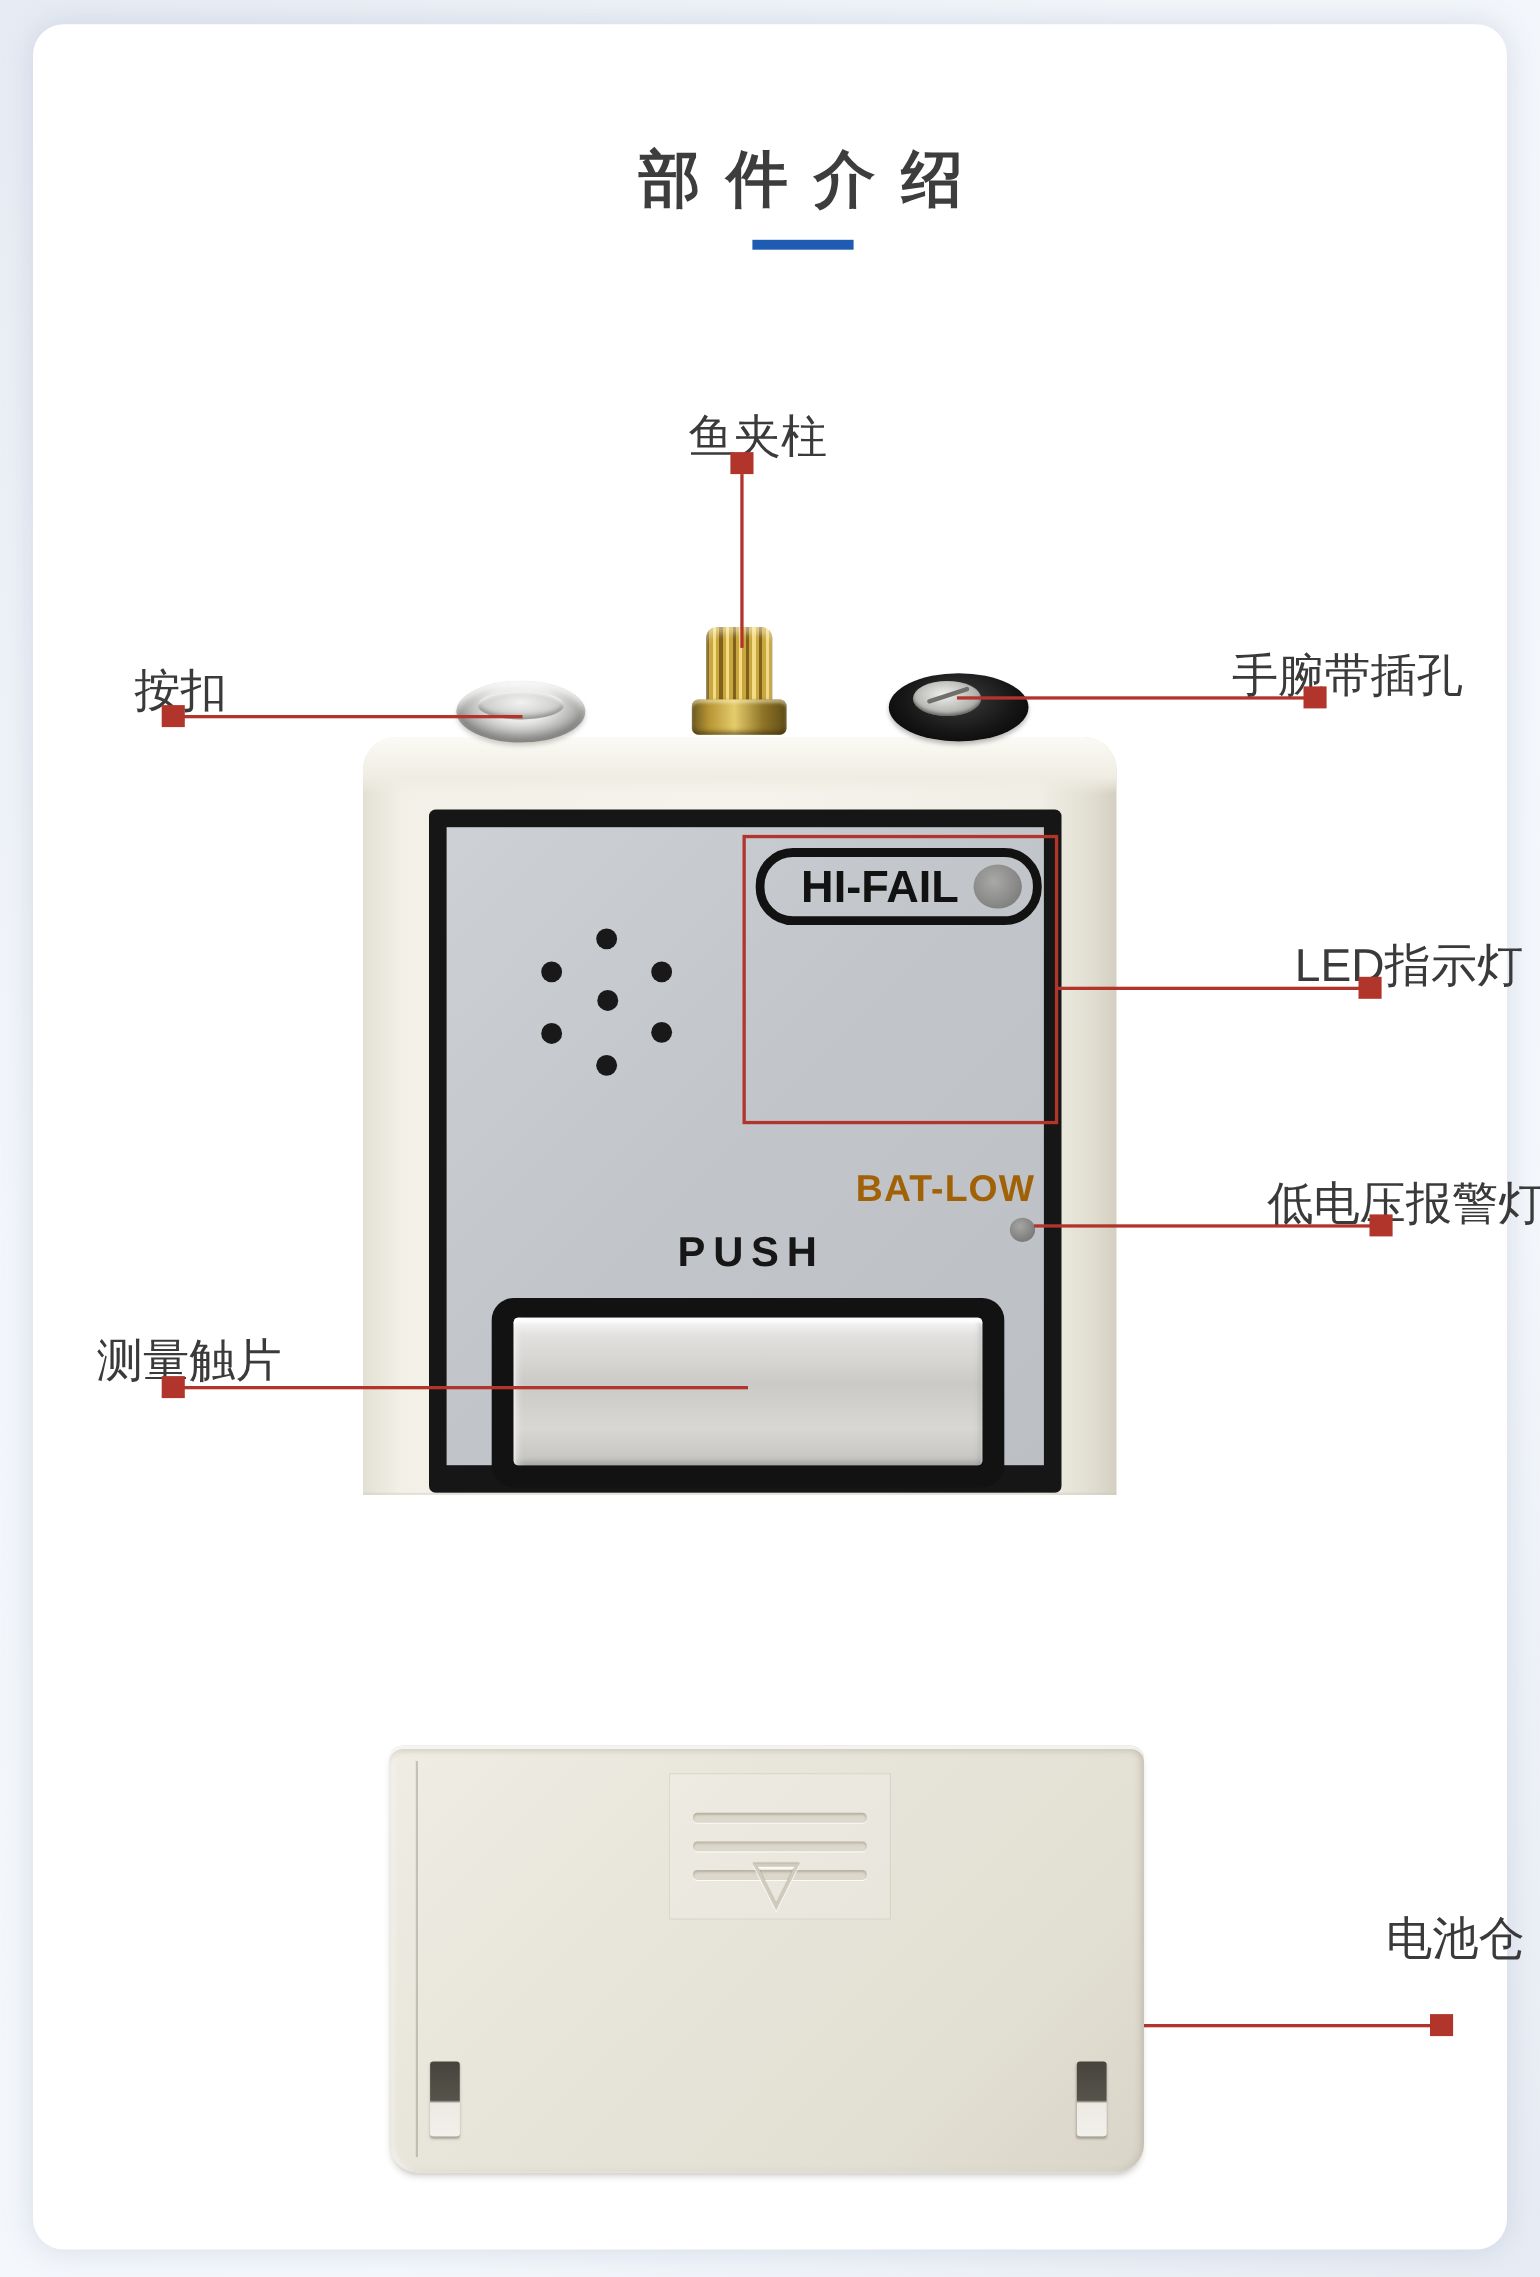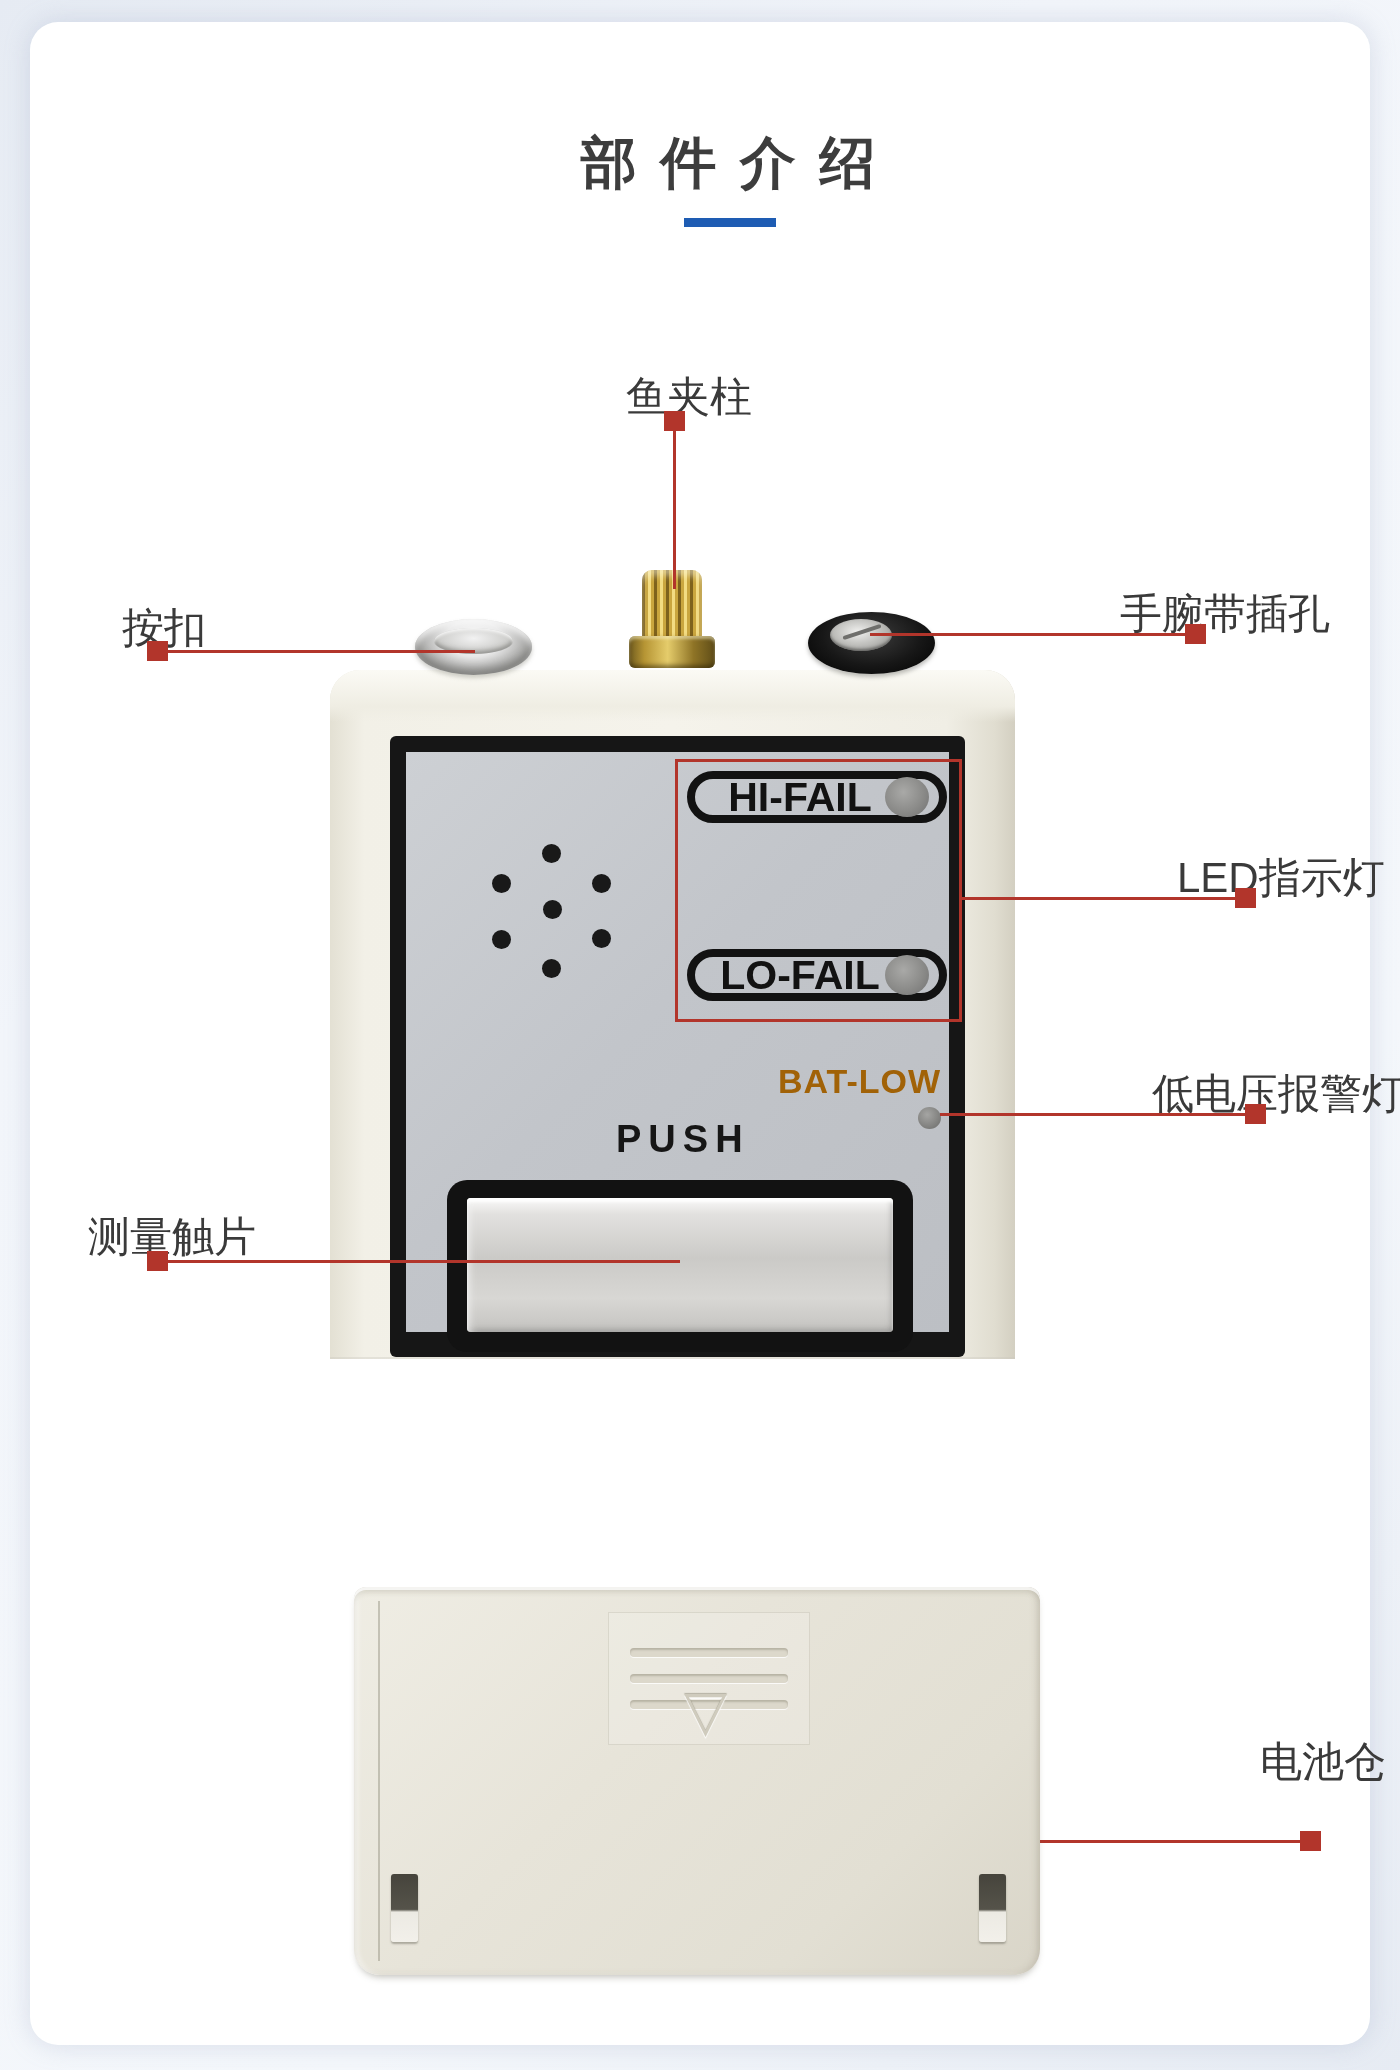--- a/index.html
+++ b/index.html
@@ -95,21 +95,21 @@
   }
   
   .speaker {
     position:absolute; left:462px; top:852px; width:19px; height:19px; border-radius:50%;
     background:#191919;
     box-shadow:50px -30px 0 0 #191919, 100px 0 0 0 #191919, 51px 26px 0 0 #191919,
                0 56px 0 0 #191919, 100px 55px 0 0 #191919, 50px 85px 0 0 #191919;
   }
   
   .pill {
-    position:absolute; left:657px; width:260px; height:52px;
+    position:absolute; left:657px; width:260px; height:70px;
     border:8px solid #121212; border-radius:34px;
     display:flex; align-items:center; justify-content:center;
   }
   .pill-hi  { top:749px; }
   .pill-pass{ top:834px; }
   .pill-lo  { top:927px; }
   .pill-text { font-size:41px; font-weight:700; color:#121212; letter-spacing:0px; margin-right:34px; }
   .pill-led {
     position:absolute; right:10px; top:50%; transform:translateY(-50%);
     width:44px; height:40px; border-radius:50%;
@@ -190,24 +190,20 @@
     <div class="jack-inner"></div>
     <div class="jack-slot"></div>
 
     <div class="panel"></div>
     <div class="panel-inner"></div>
 
     <div class="speaker"></div>
 
     <div class="pill pill-hi">
       <span class="pill-text">HI-FAIL</span>
-      <span class="pill-led"></span>
-    </div>
-    <div class="pill pill-lo">
-      <span class="pill-text">LO-FAIL</span>
       <span class="pill-led"></span>
     </div>
 
     <div class="batlow">BAT-LOW</div>
     <div class="batlow-led"></div>
 
     <div class="push">PUSH</div>
 
     <div class="plate"></div>
     <div class="plate-metal"></div>

